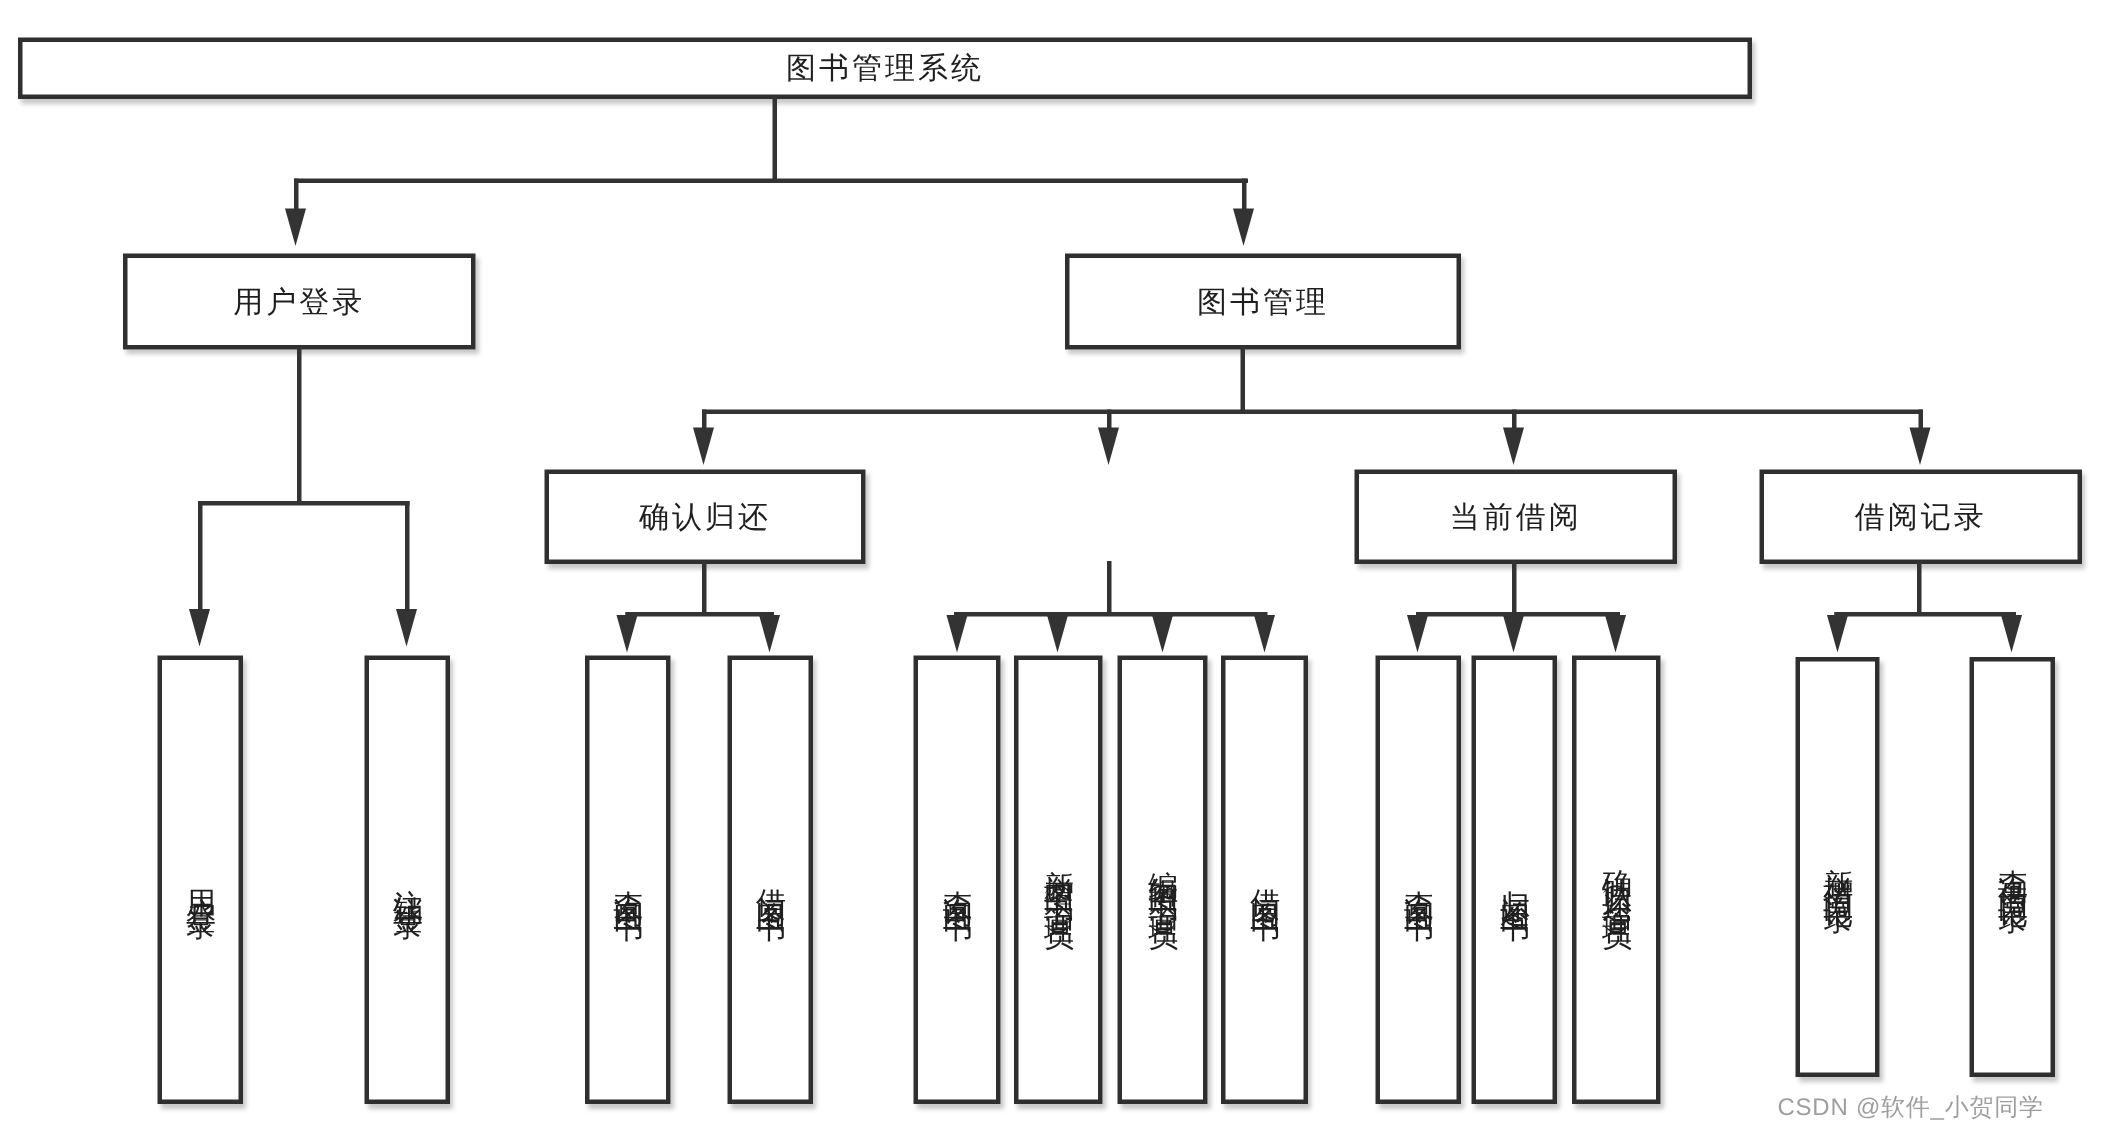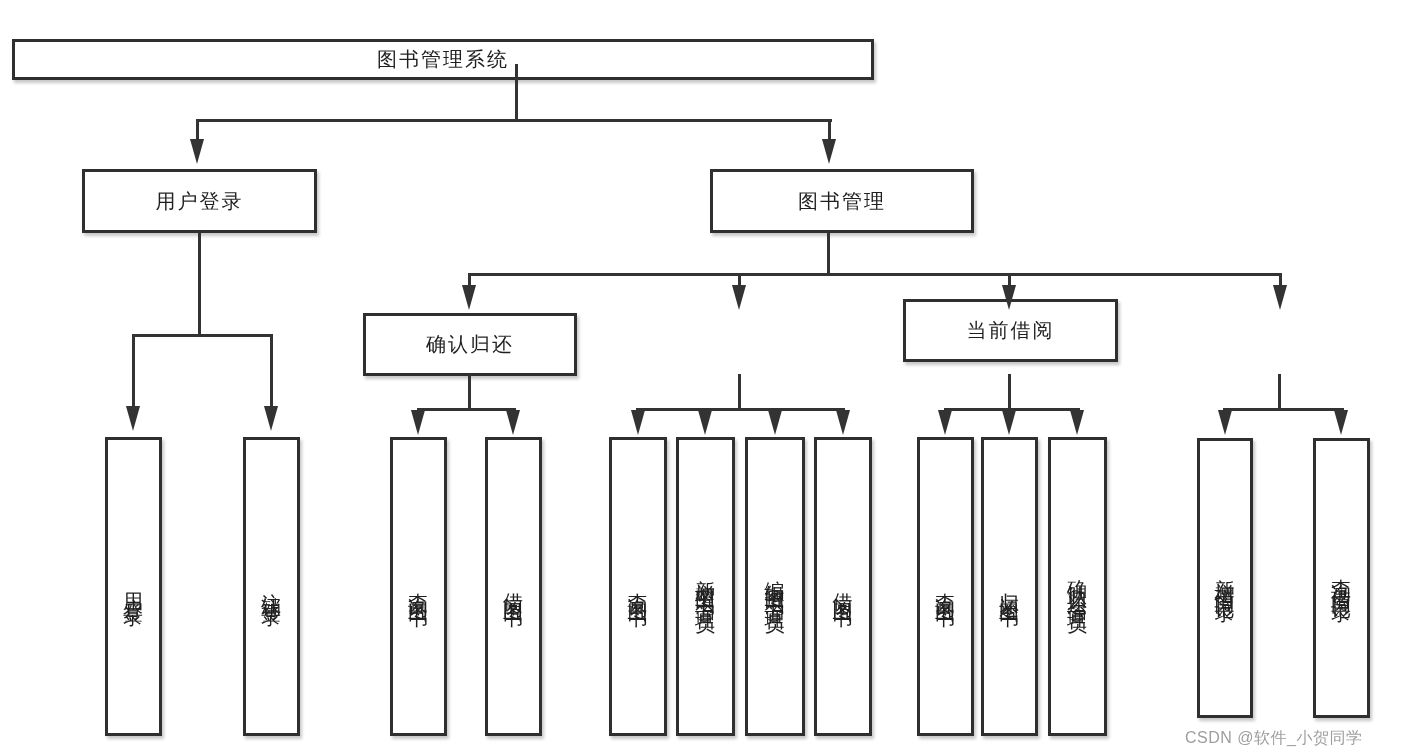--- a/index.html
+++ b/index.html
@@ -32,41 +32,44 @@
     position:absolute;font-size:16px;color:var(--watermark);
     letter-spacing:0.5px;white-space:nowrap;text-shadow:1px 1px 0 rgba(255,255,255,0.8);
     z-index:5;
   }
 </style>
 </head>
 <body>
 
 <div class="canvas">
 
-  <div class="box box-h" style="left:12px;top:39px;width:862px;height:41px;">
+  <div class="box box-h" style="left:12px;top:25px;width:1156px;height:41px;">
     <span>图书管理系统</span>
   </div>
 
   <div class="box box-h" style="left:82px;top:169px;width:235px;height:64px;">
     <span>用户登录</span>
   </div>
 
   <div class="box box-h" style="left:710px;top:169px;width:264px;height:64px;">
     <span>图书管理</span>
   </div>
 
   <div class="box box-h" style="left:363px;top:313px;width:214px;height:63px;">
     <span>确认归还</span>
   </div>
 
 
-  <div class="box box-h" style="left:903px;top:299px;width:215px;height:63px;">
+  <div class="box box-h" style="left:903px;top:313px;width:215px;height:63px;">
     <span>当前借阅</span>
   </div>
 
+  <div class="box box-h" style="left:1173px;top:313px;width:215px;height:63px;">
+    <span>借阅记录</span>
+  </div>
 
   <div class="box box-v" style="left:105px;top:437px;width:57px;height:299px;">
     <span>用户登录</span>
   </div>
   <div class="box box-v" style="left:243px;top:437px;width:57px;height:299px;">
     <span>注销登录</span>
   </div>
 
   <div class="box box-v" style="left:390px;top:437px;width:57px;height:299px;">
     <span>查询图书</span>

